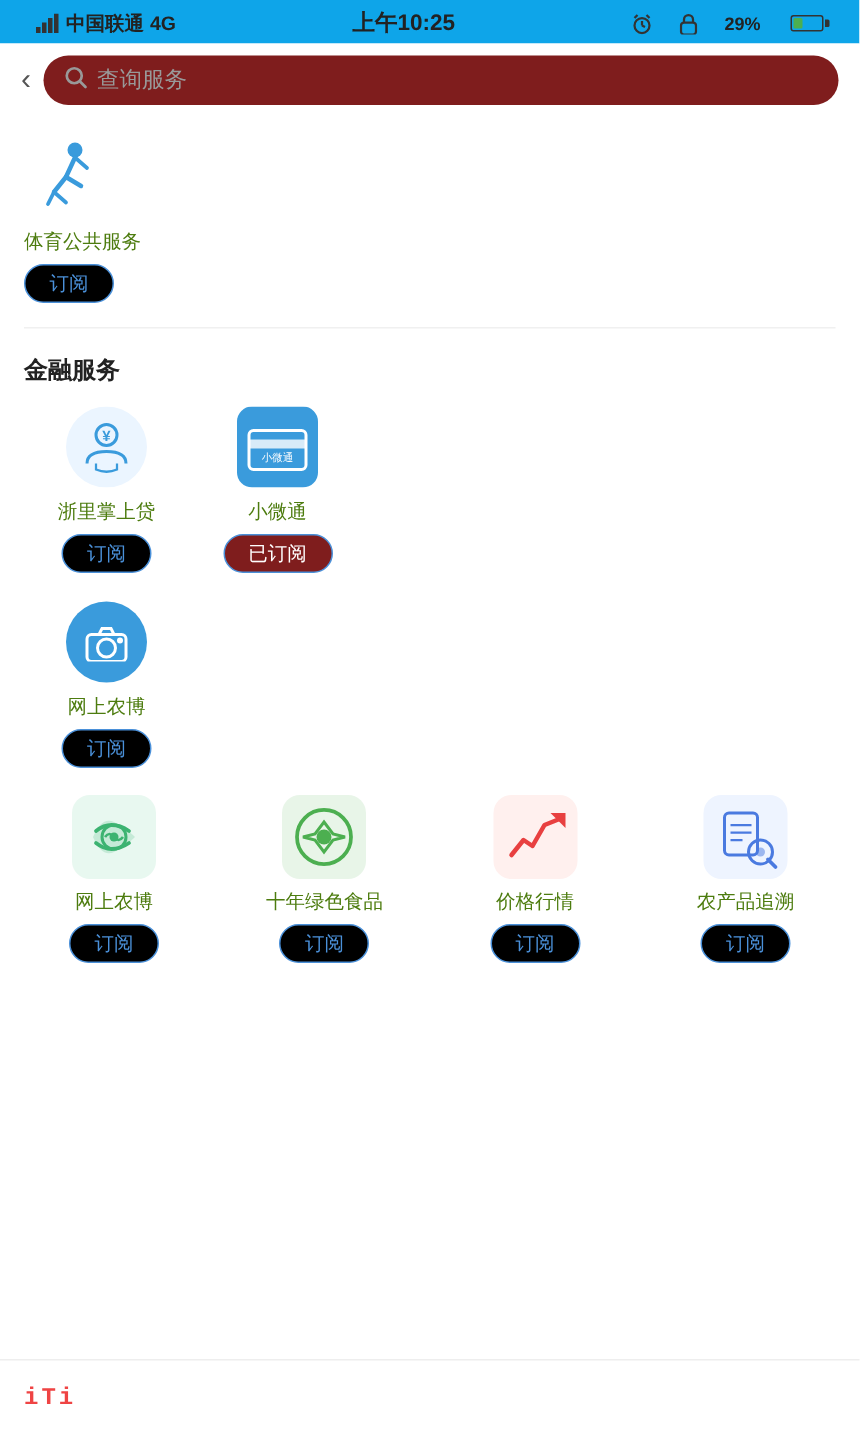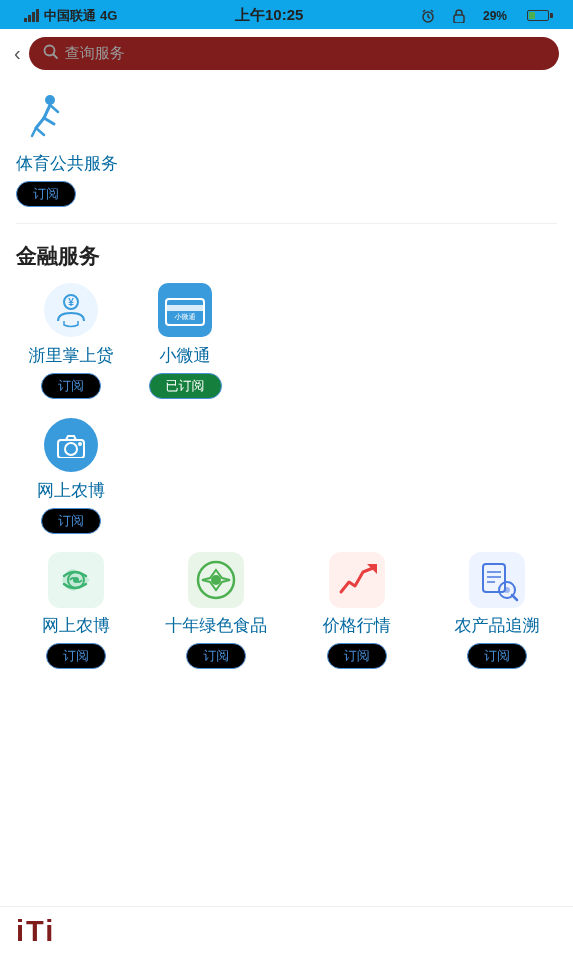--- a/index.html
+++ b/index.html
@@ -83,21 +83,21 @@
     }
 
     
     .main-content {
       padding: 0 16px 30px;
     }
 
     
     .section { margin-bottom: 10px; }
     .section-title {
-      font-size: 21px;
+      font-size: 16px;
       font-weight: 700;
       color: #222;
       margin: 18px 0 12px;
     }
 
     
     .service-row {
       display: flex;
       flex-wrap: wrap;
       gap: 4px;
@@ -110,38 +110,38 @@
       margin-bottom: 8px;
     }
     .service-icon-wrap {
       width: 56px; height: 56px;
       margin-bottom: 6px;
       display: flex;
       align-items: center;
       justify-content: center;
     }
     .service-name {
-      font-size: 17px;
-      color: #0369a1;
+      font-size: 13px;
+      color: #4d7c0f;
       margin-bottom: 6px;
       text-align: left;
     }
 
     
     .subscribe-btn {
       border: 1px solid #4A90D9;
       border-radius: 14px;
       padding: 3px 16px;
       font-size: 13px;
       color: #4A90D9;
       background: #000000;
       cursor: pointer;
     }
     .subscribe-btn.subscribed {
-      background: #15803d;
+      background: #7f1d1d;
       color: #fff;
       border-color: #4A90D9;
     }
 
     
     .top-service-item {
       display: flex;
       flex-direction: column;
       align-items: flex-start;
       padding: 10px 0 16px;
@@ -183,24 +183,25 @@
       bottom: 0; left: 0;
       width: 573px;
       height: 50px;
       background: #fff;
       border-top: 1px solid #eee;
       display: flex;
       align-items: center;
       padding: 0 16px;
     }
     .bottom-bar-text {
-      font-size: 29px;
+      font-size: 16px;
       font-weight: 700;
-      color: #7f1d1d;
+      color: #ef4444;
       letter-spacing: 2px;
+      font-family: Liberation Mono, monospace;
     }
   </style>
 </head>
 <body>
 
 <div class="status-bar">
   <div class="status-left">
 
     <svg width="16" height="13" viewBox="0 0 16 13">
       <rect x="0" y="9" width="3" height="4" fill="#333"></rect>

